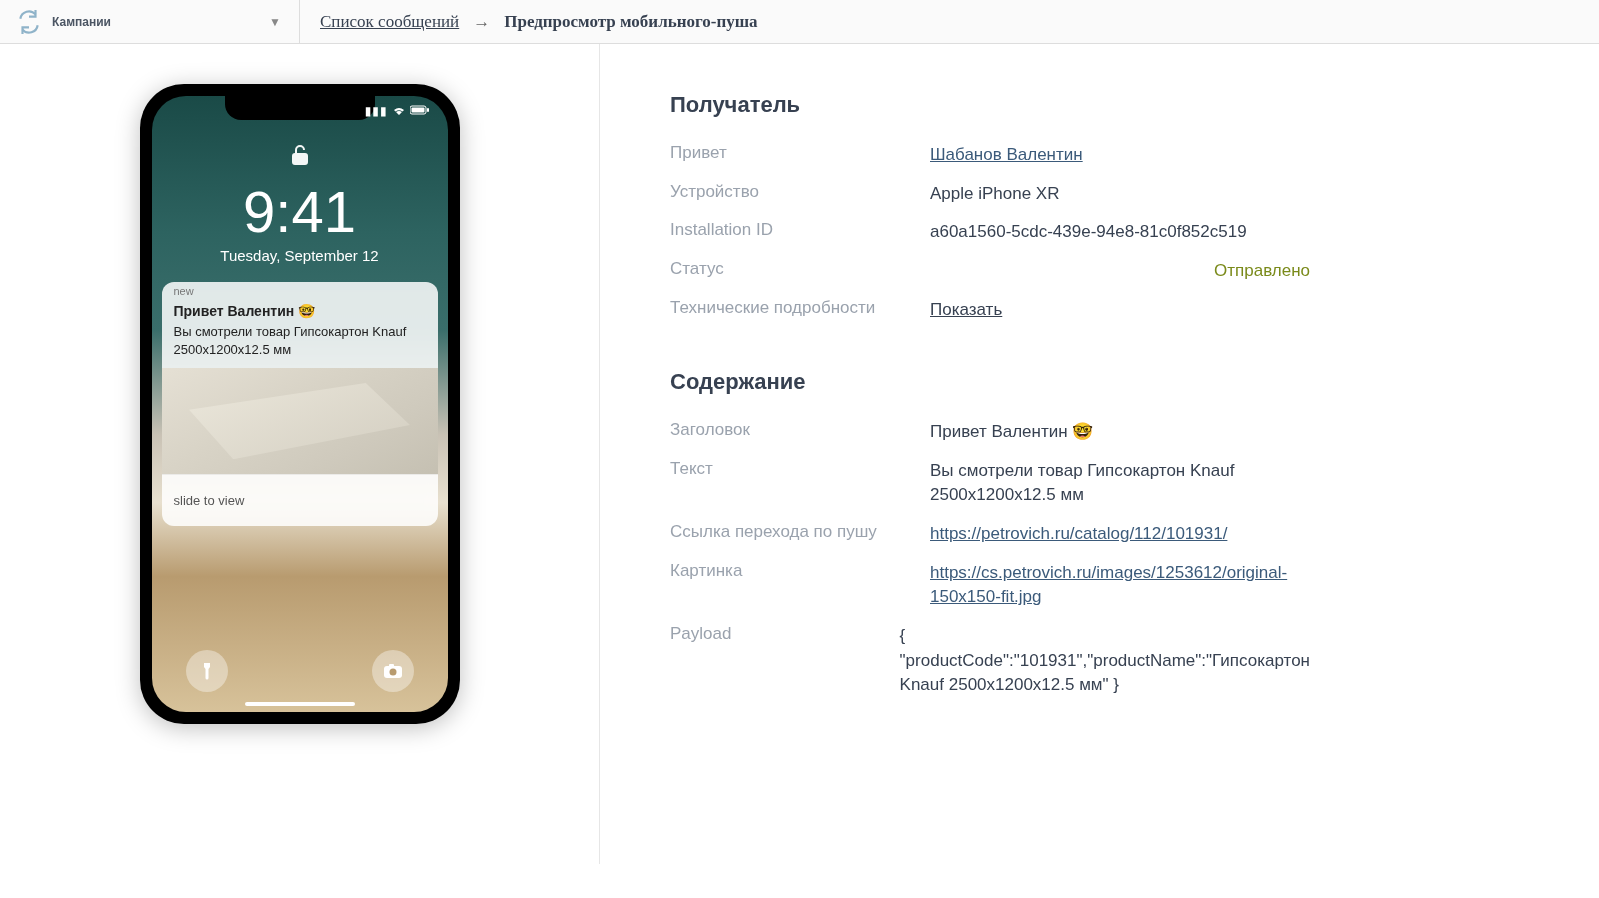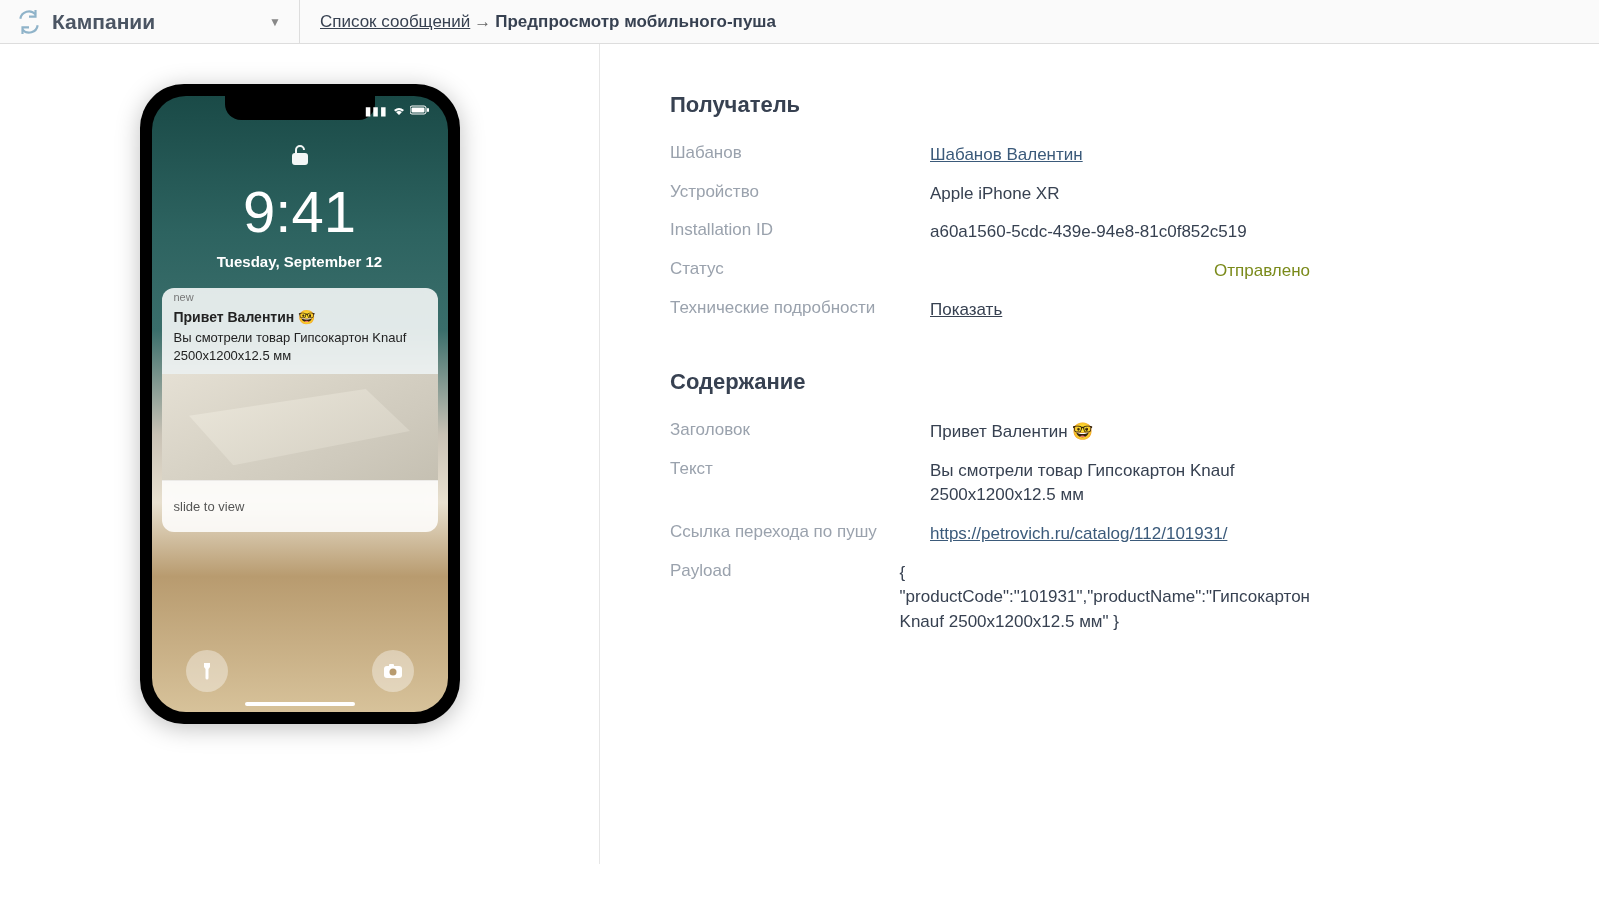--- a/index.html
+++ b/index.html
@@ -2,42 +2,42 @@
 <html><head>
 <meta charset="utf-8">
 <style>
 * { box-sizing: border-box; margin: 0; padding: 0; }
 body { font-family: -apple-system, BlinkMacSystemFont, "Segoe UI", Arial, sans-serif; background: #fff; color: #333; }
 
 
 .topnav { display: flex; align-items: center; height: 44px; border-bottom: 1px solid #ddd; background: #fafafa; padding: 0 16px; }
 .brand-area { display: flex; align-items: center; gap: 10px; width: 284px; border-right: 1px solid #ddd; height: 100%; }
 .brand-icon { width: 26px; height: 26px; }
-.brand-label { font-weight: 700; color: #4b5563; font-size: 21px; }
+.brand-label { font-weight: 700; color: #4b5563; font-size: 12px; }
 .brand-chevron { margin-left: auto; margin-right: 18px; color: #888; font-size: 12px; }
-.breadcrumb { display: flex; align-items: center; gap: 4px; padding-left: 20px; font-size: 17px; }
+.breadcrumb { display: flex; align-items: center; gap: 14px; padding-left: 20px; font-size: 17px; font-family: Liberation Serif, serif; }
 .breadcrumb a { color: #374151; text-decoration: underline; }
 .breadcrumb .arrow { color: #666; }
 .breadcrumb .active { font-weight: 700; color: #374151; }
 
 
 .main { display: flex; }
 .left-col { width: 600px; min-height: 820px; border-right: 1px solid #e6e6e6; display: flex; align-items: flex-start; justify-content: center; padding: 40px 0; }
 .right-col { flex: 1; padding: 48px 70px; max-width: 780px; }
 
 
 .phone { width: 320px; height: 640px; border-radius: 44px; background: #000; padding: 12px; position: relative; box-shadow: 0 4px 24px rgba(0,0,0,.25); }
 .phone .screen { width: 100%; height: 100%; border-radius: 34px; overflow: hidden; position: relative;
   background: linear-gradient(180deg, #1a4a47 0%, #2d6360 22%, #3a6e6b 38%, #c9c2b5 55%, #e8e0cf 66%, #b89b6f 78%, #d7c29a 100%); }
 .notch { position: absolute; top: 0; left: 50%; transform: translateX(-50%); width: 150px; height: 24px; background: #000; border-bottom-left-radius: 16px; border-bottom-right-radius: 16px; z-index: 5; }
 .status-icons { position: absolute; top: 8px; right: 18px; color: #fff; font-size: 12px; letter-spacing: 1px; z-index: 6; display: flex; gap: 4px; align-items: center; }
 .lock-screen { position: relative; color: #fff; text-align: center; padding-top: 48px; }
 .lock-icon { font-size: 18px; opacity: .95; }
 .lock-time { font-size: 58px; font-weight: 200; line-height: 1; margin-top: 12px; }
-.lock-date { font-size: 15px; font-weight: 700; margin-top: 12px; }
+.lock-date { font-size: 15px; font-weight: 400; margin-top: 6px; }
 
 
 .notif { margin: 18px 10px 0; background: rgba(255,255,255,.85); backdrop-filter: blur(6px); border-radius: 12px; overflow: hidden; text-align: left; color: #222; }
 .notif-head { padding: 3px 12px 2px; font-size: 11px; color: #777; }
 .notif-title { padding: 4px 12px 2px; font-size: 14px; font-weight: 600; }
 .notif-body { padding: 2px 12px 10px; font-size: 13px; line-height: 1.35; }
 .notif-img { height: 106px; background: linear-gradient(150deg, #e5e0d4 0%, #d8d3c6 40%, #cfcabd 70%, #c5c0b2 100%); position: relative; }
 .notif-img::before { content:""; position:absolute; inset: 14% 10%; background: linear-gradient(155deg, #ece8dc 0%, #d4cfc2 100%); clip-path: polygon(0 35%, 80% 0, 100% 55%, 20% 100%); opacity: .9; }
 .notif-slide { padding: 18px 12px; font-size: 13px; color: #555; border-top: 1px solid rgba(0,0,0,.06); }
 
@@ -131,21 +131,21 @@
         </div>
         <div class="home-indicator"></div>
       </div>
     </div>
   </div>
 
   <div class="right-col">
     <div class="section">
       <h2>Получатель</h2>
       <div class="row">
-          <div class="label">Шабанов</div>
+          <div class="label">Привет</div>
           <div class="value"><a href="#">Шабанов Валентин</a></div>
         </div>
       <div class="row">
           <div class="label">Устройство</div>
           <div class="value">Apple iPhone XR</div>
         </div>
       <div class="row">
           <div class="label">Installation ID</div>
           <div class="value">a60a1560-5cdc-439e-94e8-81c0f852c519</div>
         </div>
@@ -167,18 +167,22 @@
         </div>
       <div class="row">
           <div class="label">Текст</div>
           <div class="value">Вы смотрели товар Гипсокартон Knauf 2500х1200х12.5 мм</div>
         </div>
       <div class="row">
           <div class="label">Ссылка перехода по пушу</div>
           <div class="value"><a href="#">https://petrovich.ru/catalog/112/101931/</a></div>
         </div>
       <div class="row">
+          <div class="label">Картинка</div>
+          <div class="value"><a href="#">https://cs.petrovich.ru/images/1253612/original-150x150-fit.jpg</a></div>
+        </div>
+      <div class="row">
           <div class="label">Payload</div>
           <div class="value">{ "productCode":"101931","productName":"Гипсокартон Knauf 2500х1200х12.5 мм" }</div>
         </div>
     </div>
   </div>
 </div>
 
 </body></html>

